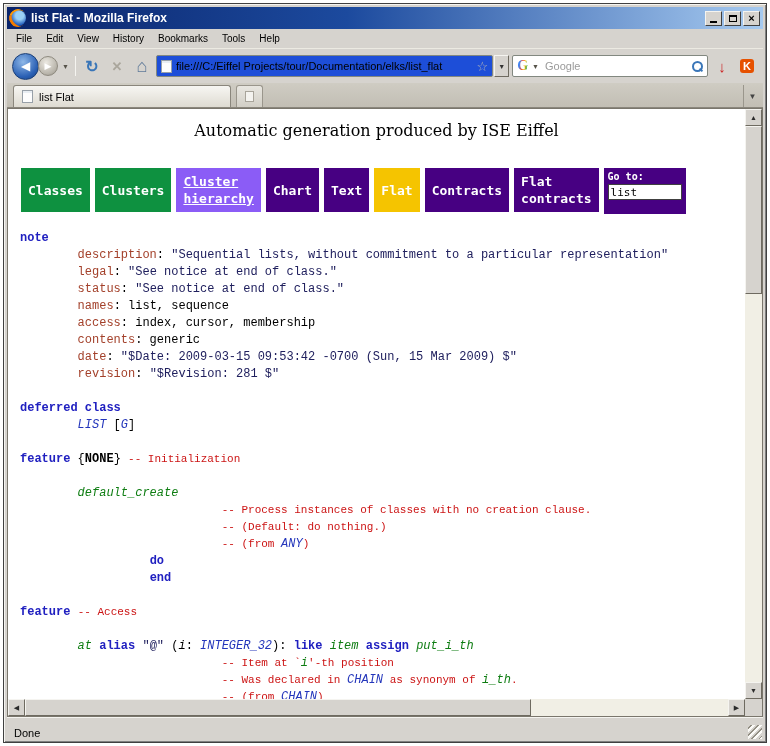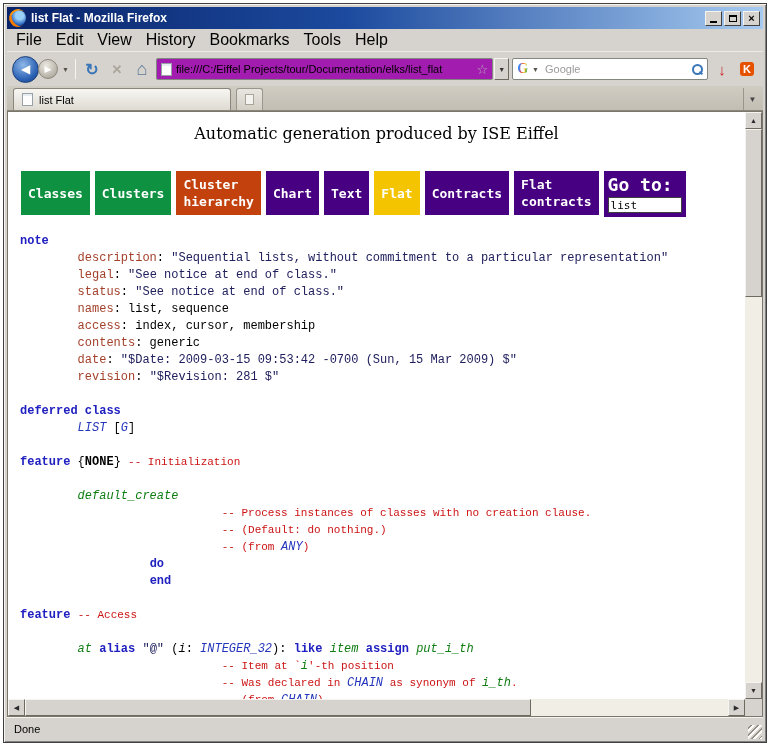--- a/index.html
+++ b/index.html
@@ -18,39 +18,39 @@
     border-left:3px solid #f57c00; border-top:2px solid #ff9800; transform:rotate(-35deg); }
   .title-text { white-space:nowrap; overflow:hidden; }
   .winbtns { margin-left:auto; display:flex; gap:2px; }
   .wbtn { width:17px; height:15px; background:#d6d3ce; border:1px solid; border-color:#f5f4f0 #404040 #404040 #f5f4f0;
     display:flex; align-items:center; justify-content:center; color:#000; }
   .glyph-min { width:7px; height:2px; background:#000; margin-top:7px; }
   .glyph-max { width:8px; height:7px; border:1px solid #000; border-top-width:2px; }
   .glyph-close { font-size:11px; font-weight:bold; line-height:1; }
 
   
-  .menubar { flex:0 0 20px; display:flex; align-items:center; padding:0 2px; font-size:16px; color:#000;
+  .menubar { flex:0 0 20px; display:flex; align-items:center; padding:0 2px; font-size:10px; color:#000;
     border-bottom:1px solid #eceae2; }
   .menu-item { padding:2px 7px; }
 
   
   .toolbar { flex:0 0 34px; display:flex; align-items:center; gap:3px; padding:0 5px; }
   .back-btn { width:27px; height:27px; border-radius:50%; border:1px solid #1b3f77; color:#fff;
     background:radial-gradient(circle at 40% 32%, #8fb8e8, #2a60b4 65%, #17407e);
     display:flex; align-items:center; justify-content:center; font-size:12px; flex:0 0 27px; }
   .fwd-btn { width:20px; height:20px; border-radius:50%; border:1px solid #8f8b80; color:#fff;
     background:radial-gradient(circle at 40% 32%, #ece9e2, #b8b4aa 68%, #918d82);
     display:flex; align-items:center; justify-content:center; font-size:9px; margin-left:-4px; flex:0 0 20px; }
   .mini-drop { font-size:7px; color:#57534a; padding:0 1px; }
   .tb-sep { width:1px; height:20px; background:#a8a49a; border-right:1px solid #f5f4f0; margin:0 2px; }
   .tb-icon { width:22px; height:24px; display:flex; align-items:center; justify-content:center; }
   .refresh-glyph { font-size:16px; color:#3a76b8; font-weight:bold; }
   .stop-glyph { font-size:13px; color:#aaa69c; font-weight:bold; }
   .home-glyph { font-size:18px; color:#5f7a99; }
-  .urlbar { flex:1; height:22px; min-width:0; background:#a21caf; border:1px solid #828880; border-radius:2px;
+  .urlbar { flex:1; height:22px; min-width:0; background:#1d4ed8; border:1px solid #828880; border-radius:2px;
     display:flex; align-items:center; gap:4px; padding:0 4px; font-size:11px; }
   .page-ico { width:11px; height:13px; background:#fdfdfd; border:1px solid #98a0a8; flex:0 0 11px;
     box-shadow: inset 0 2px 0 #e8edf2; }
   .url-text { flex:1; white-space:nowrap; overflow:hidden; color:#000; }
   .star-glyph { color:#b5b5b5; font-size:13px; }
   .url-drop { width:15px; height:22px; background:#d6d3ce; border:1px solid; border-color:#f5f4f0 #6e6a60 #6e6a60 #f5f4f0;
     display:flex; align-items:center; justify-content:center; font-size:7px; color:#333; margin-left:-2px; }
   .searchbox { flex:0 0 142px; height:22px; background:#fff; border:1px solid #828880; border-radius:2px;
     display:flex; align-items:center; gap:3px; padding:0 4px; font-size:11px; }
   .g-logo { font-family:"Liberation Serif", serif; font-weight:bold; font-size:14px;
@@ -82,21 +82,21 @@
   
   .browser-frame { flex:1; min-height:0; display:flex; flex-direction:column; border:1px solid #7a766c; background:#fff; }
   .content-row { flex:1; min-height:0; display:flex; }
   .viewport { flex:1; min-width:0; overflow:hidden; background:#fff; position:relative; }
 
   .page-header { text-align:center; font-family:"DejaVu Serif", serif; font-size:16px; color:#000; margin-top:12px; }
   .navrow { display:flex; align-items:flex-start; gap:5px; margin:28px 0 0 13px; }
   .nav-btn { color:#fff; font-family:"DejaVu Sans Mono", monospace; font-weight:bold; font-size:13px;
     line-height:17px; min-height:44px; padding:0 7px; display:flex; align-items:center; white-space:pre-line; }
   .goto-box { min-height:46px; padding:3px 4px; display:flex; flex-direction:column; gap:2px; }
-  .goto-label { color:#fff; font-family:"DejaVu Sans Mono", monospace; font-weight:bold; font-size:18px; }
+  .goto-label { color:#fff; font-family:"DejaVu Sans Mono", monospace; font-weight:bold; font-size:10px; }
   .goto-input { width:74px; height:16px; border:1px solid #404040; padding:0 2px;
     font-family:"DejaVu Sans Mono", monospace; font-size:11px; }
 
   .code { margin:16px 0 0 12px; font-family:Liberation Mono, monospace; font-size:12px;
     line-height:17px; white-space:pre; color:#000; }
   .code-line { height:17px; }
   .tok-kw   { color:#2020c0; font-weight:bold; }
   .tok-tag  { color:#a3402a; }
   .tok-str  { color:#20205e; }
   .tok-plain{ color:#000; }
@@ -116,21 +116,21 @@
   .vtrack { flex:1; position:relative; }
   .vthumb { position:absolute; top:0; left:0; right:0; height:168px; }
   .hscroll-row { flex:0 0 17px; display:flex; }
   .hscroll { flex:1; background:#f1efe5; display:flex; }
   .sbtn-h { width:17px; height:17px; font-size:7px; }
   .htrack { flex:1; position:relative; }
   .hthumb { position:absolute; left:0; top:0; bottom:0; width:72%; }
   .scroll-corner { width:17px; height:17px; background:#d6d3ce; }
 
   
-  .statusbar { flex:0 0 22px; display:flex; align-items:center; padding:0 1px 0 7px; font-size:11px; color:#000;
+  .statusbar { flex:0 0 22px; display:flex; align-items:flex-end; padding:0 1px 0 7px; font-size:11px; color:#000;
     border-top:1px solid #f5f4f0; }
   .grip { margin-left:auto; align-self:flex-end; width:14px; height:14px;
     background:repeating-linear-gradient(135deg, transparent 0 2px, #938f84 2px 3px, #fbfaf7 3px 5px); }
 </style>
 </head>
 <body>
 
 <div class="window">
 
   <div class="titlebar">
@@ -213,21 +213,21 @@
       </div>
   </div>
 
   <div class="browser-frame">
     <div class="content-row">
       <div class="viewport">
         <div class="page-header">Automatic generation produced by ISE Eiffel</div>
         <div class="navrow" id="navrow">
           <div class="nav-btn" style="background: rgb(14, 145, 64);">Classes</div>
             <div class="nav-btn" style="background: rgb(14, 145, 64);">Clusters</div>
-            <div class="nav-btn" style="background: #c2410c;">Cluster
+            <div class="nav-btn" style="background: #8b5cf6; text-decoration: underline;">Cluster
 hierarchy</div>
             <div class="nav-btn" style="background: rgb(71, 0, 130);">Chart</div>
             <div class="nav-btn" style="background: rgb(71, 0, 130);">Text</div>
             <div class="nav-btn" style="background: rgb(245, 196, 0);">Flat</div>
             <div class="nav-btn" style="background: rgb(71, 0, 130);">Contracts</div>
             <div class="nav-btn" style="background: rgb(71, 0, 130);">Flat
 contracts</div>
             <div class="goto-box" id="gotobox" style="background: rgb(71, 0, 130);">
             <span class="goto-label">Go to:</span>
             <input class="goto-input" value="list" style="">

